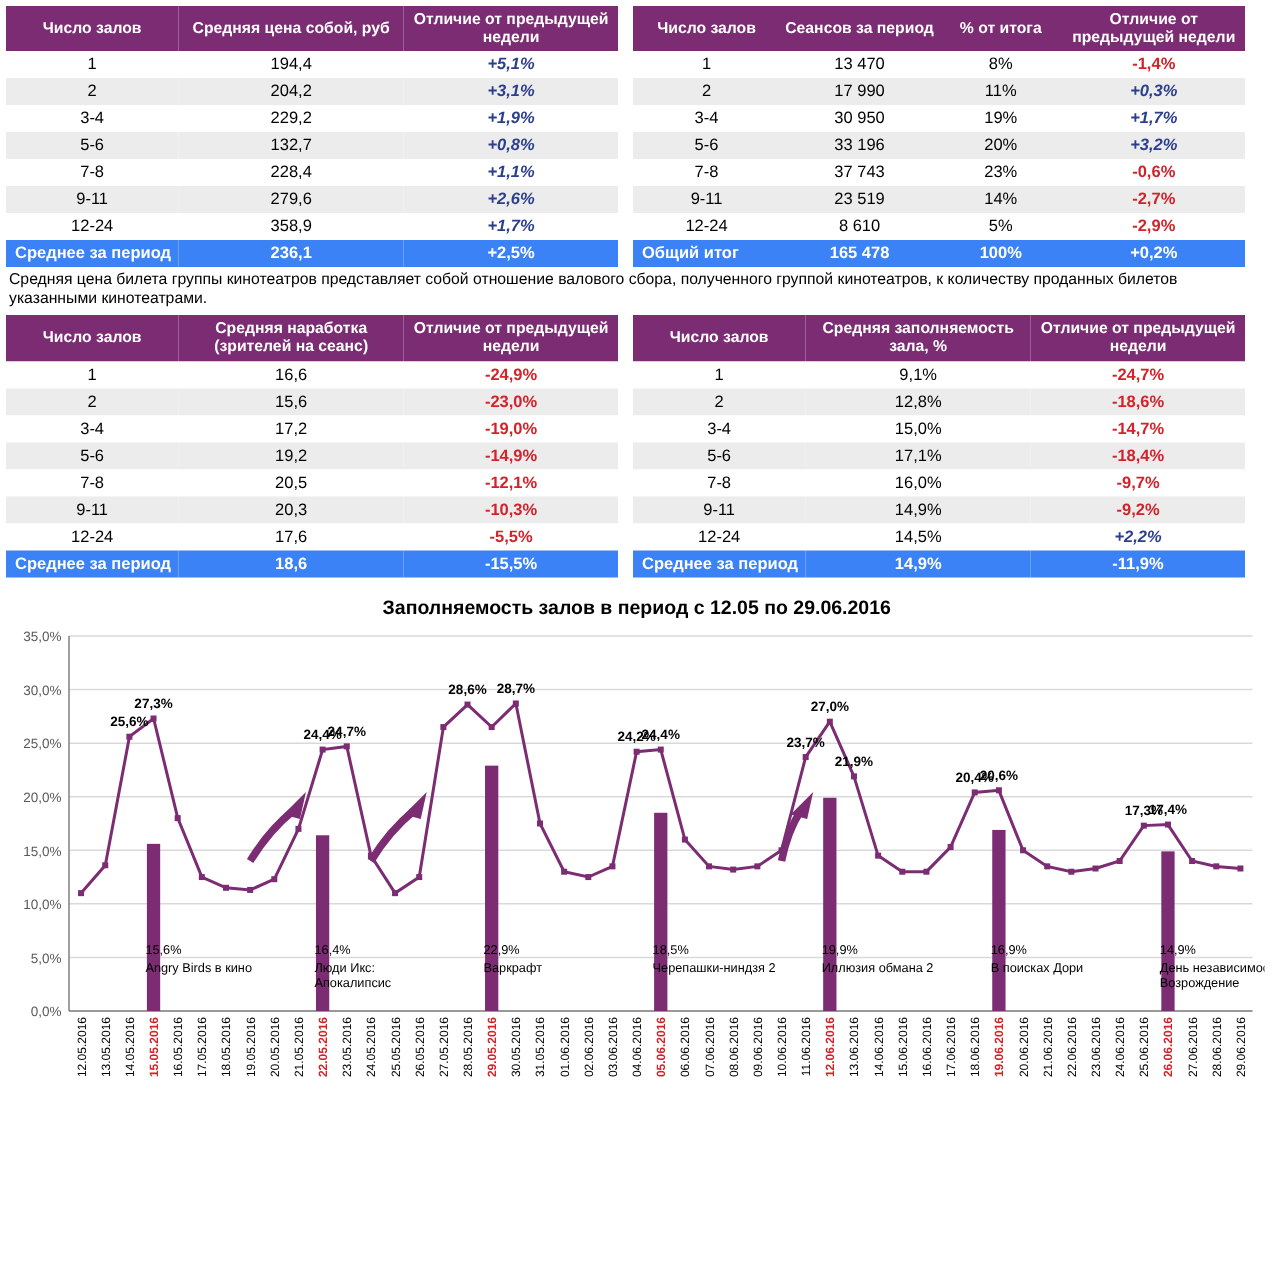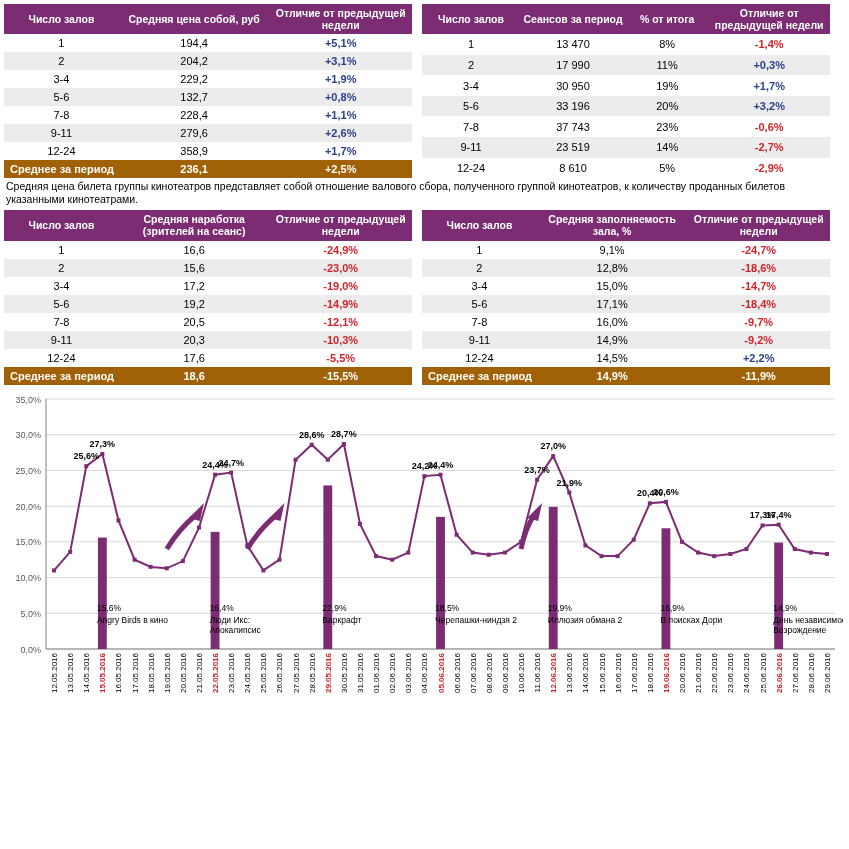--- a/index.html
+++ b/index.html
@@ -19,23 +19,23 @@
   .tbl th{
     background:#7b2c72;color:#fff;font-weight:bold;font-size:10.5px;
     text-align:center;vertical-align:middle;padding:3px 2px;line-height:1.15;
   }
   .tbl td{
     text-align:center;padding:3px 2px;font-size:11px;border:none;
   }
   .tbl tr.odd td{background:#ffffff;}
   .tbl tr.even td{background:#ececec;}
   .tbl tr.total td{
-    background:#a16207;color:#fff;font-weight:bold;
-  }
-  .pos{color:#2b3f8c;font-weight:bold;}
+    background:#3b82f6;color:#fff;font-weight:bold;
+  }
+  .pos{color:#2b3f8c;font-weight:bold;font-style:italic;}
   .neg{color:#d2232a;font-weight:bold;}
   .note{
     padding:2px 6px 4px 6px;font-size:10.5px;line-height:1.25;
   }
   .chart-wrap{padding:6px 6px 0 6px;}
   .chart-title{
     text-align:center;font-weight:bold;font-size:13px;margin:6px 0 4px 0;
   }
   svg{display:block;}
   .totrow td:first-child{text-align:left;padding-left:6px;}
@@ -142,20 +142,26 @@
         <td>23 519</td>
         <td>14%</td>
         <td class="neg">-2,7%</td>
       </tr>
       <tr class="odd">
         <td>12-24</td>
         <td>8 610</td>
         <td>5%</td>
         <td class="neg">-2,9%</td>
       </tr>
+      <tr class="total totrow">
+        <td>Общий итог</td>
+        <td>165 478</td>
+        <td>100%</td>
+        <td>+0,2%</td>
+      </tr>
     </tbody>
   </table>
 </div>
 
 <div class="note">Средняя цена билета группы кинотеатров представляет собой отношение валового сбора, полученного группой кинотеатров, к количеству проданных билетов указанными кинотеатрами.</div>
 
 <div class="tables" style="padding-top:0">
 
   <table class="tbl">
     <thead>
@@ -256,20 +262,21 @@
       <tr class="total totrow">
         <td>Среднее за период</td>
         <td>14,9%</td>
         <td>-11,9%</td>
       </tr>
     </tbody>
   </table>
 </div>
 
 <div class="chart-wrap">
+  <div class="chart-title">Заполняемость залов в период с 12.05 по 29.06.2016</div>
   <svg id="chart-svg" width="837" height="380" viewBox="0 0 837 380">
       <line x1="40" y1="258" x2="829" y2="258" stroke="#d9d9d9" stroke-width="1"></line>
       <text x="35" y="261.5" text-anchor="end" font-size="9" font-family="&quot;Liberation Sans&quot;, sans-serif" fill="#595959">0,0%</text>
       <line x1="40" y1="222.28571428571428" x2="829" y2="222.28571428571428" stroke="#d9d9d9" stroke-width="1"></line>
       <text x="35" y="225.78571428571428" text-anchor="end" font-size="9" font-family="&quot;Liberation Sans&quot;, sans-serif" fill="#595959">5,0%</text>
       <line x1="40" y1="186.57142857142856" x2="829" y2="186.57142857142856" stroke="#d9d9d9" stroke-width="1"></line>
       <text x="35" y="190.07142857142856" text-anchor="end" font-size="9" font-family="&quot;Liberation Sans&quot;, sans-serif" fill="#595959">10,0%</text>
       <line x1="40" y1="150.85714285714286" x2="829" y2="150.85714285714286" stroke="#d9d9d9" stroke-width="1"></line>
       <text x="35" y="154.35714285714286" text-anchor="end" font-size="9" font-family="&quot;Liberation Sans&quot;, sans-serif" fill="#595959">15,0%</text>
       <line x1="40" y1="115.14285714285714" x2="829" y2="115.14285714285714" stroke="#d9d9d9" stroke-width="1"></line>

